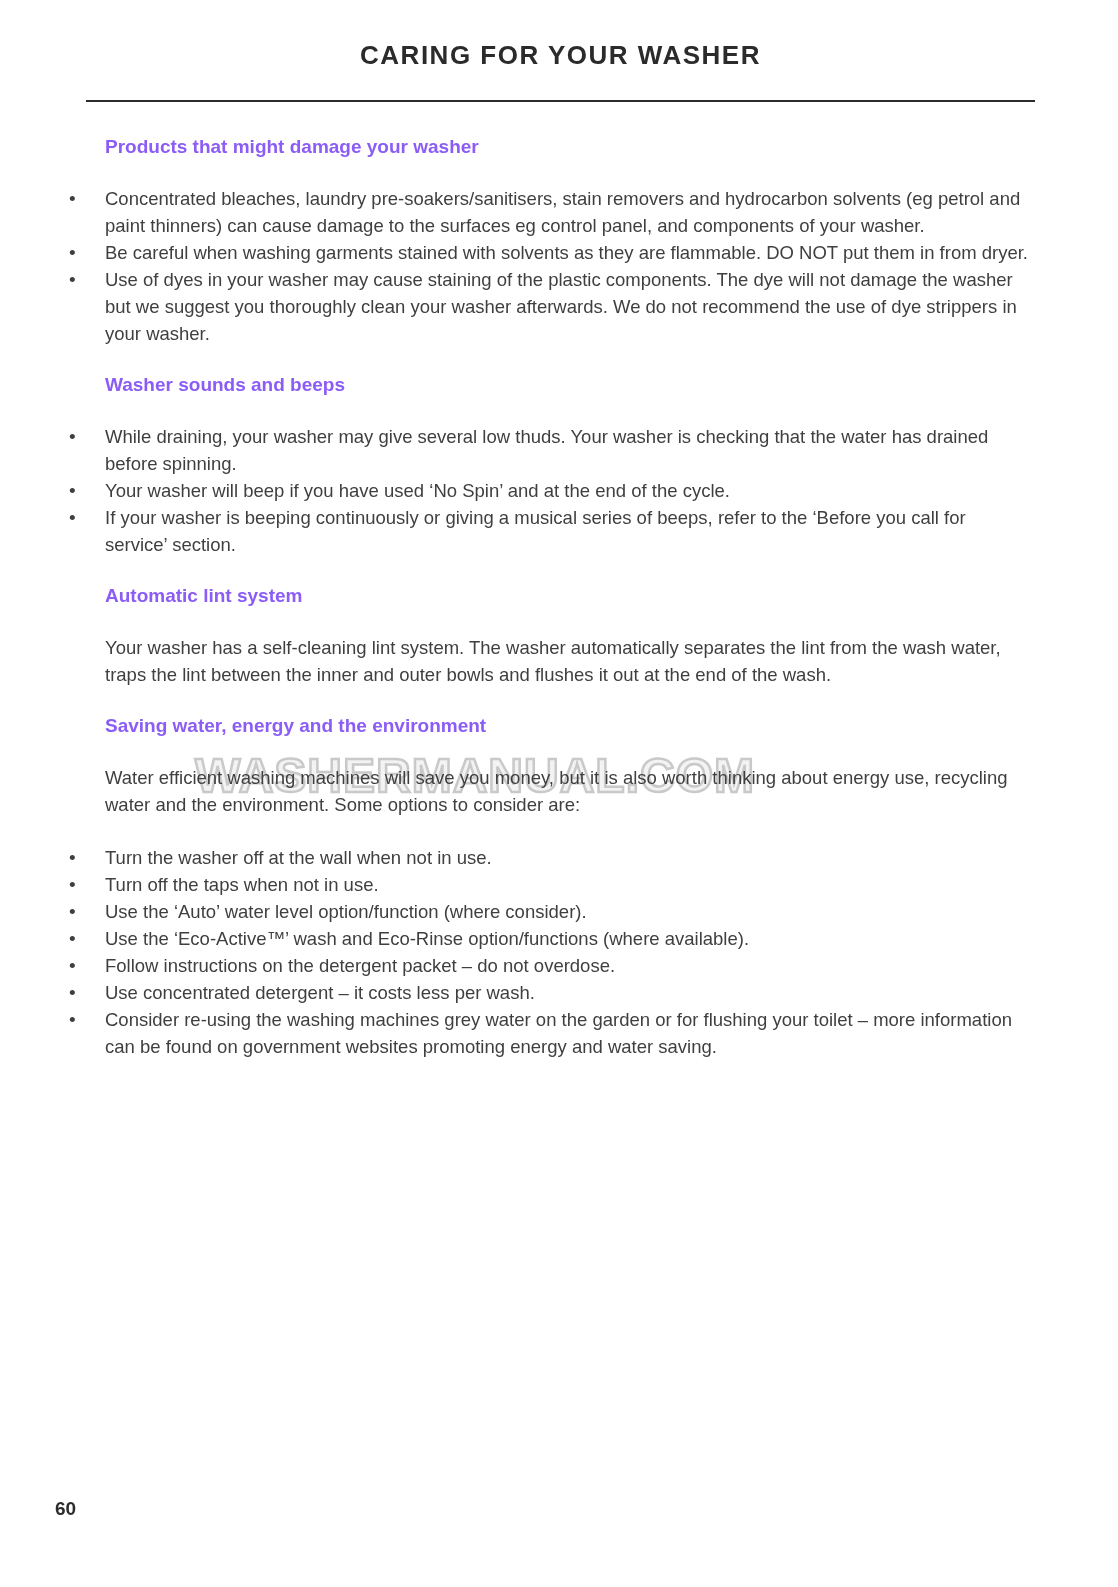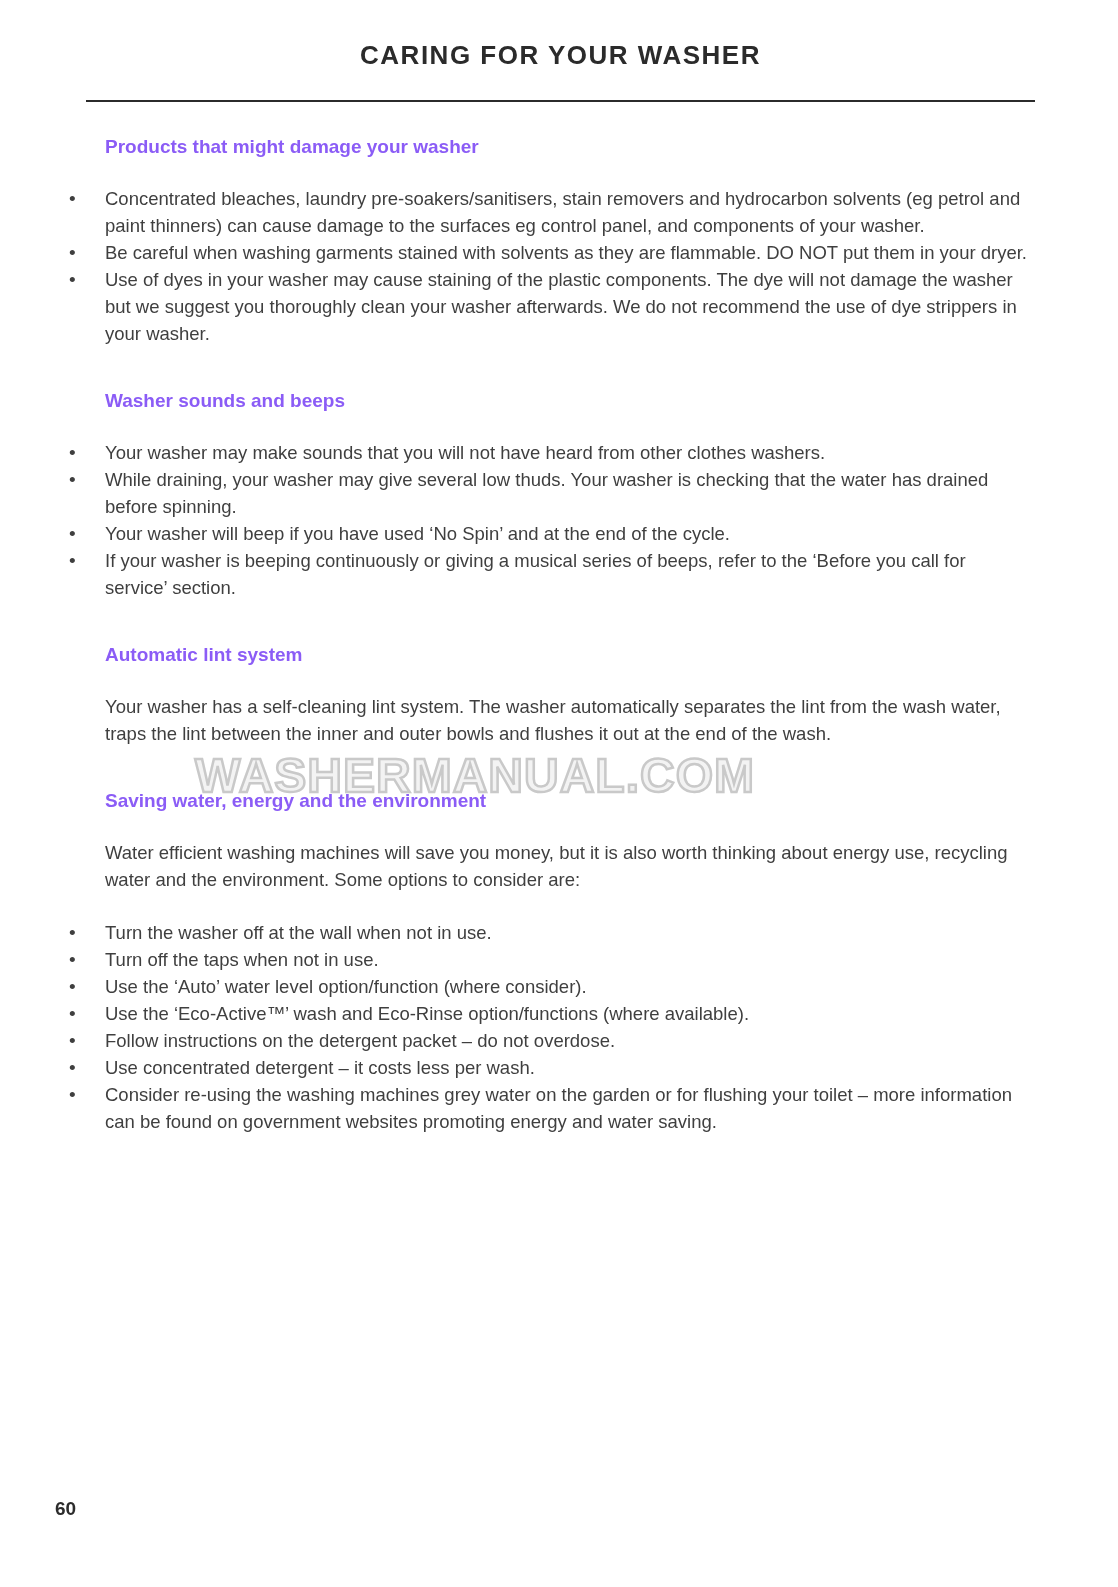--- a/index.html
+++ b/index.html
@@ -53,21 +53,21 @@
     line-height: 27px;
   }
   .section { margin: 0; }
   .section-heading {
     font-size: 19px;
     font-weight: bold;
     color: #8b5cf6;
     margin-top: 31px;
     margin-bottom: 25px;
   }
-  .section + .section .section-heading { margin-top: 40px; }
+  .section + .section .section-heading { margin-top: 24px; }
   .section p { margin: 0 0 26px 0; }
   .section p:last-child { margin-bottom: 0; }
   ul.bullets {
     list-style: none;
   }
   ul.bullets li {
     position: relative;
     padding-left: 0;
   }
   ul.bullets li::before {
@@ -99,29 +99,28 @@
     <div class="title">CARING FOR YOUR WASHER</div>
     <hr class="title-divider">
   </div>
 
   <div class="content">
 
     <div class="section">
       <div class="section-heading">Products that might damage your washer</div>
       <ul class="bullets">
         <li>Concentrated bleaches, laundry pre-soakers/sanitisers, stain removers and hydrocarbon solvents (eg petrol and paint thinners) can cause damage to the surfaces eg control panel, and components of your washer.</li>
-        <li>Be careful when washing garments stained with solvents as they are flammable. DO NOT put them in your dryer.</li>
+        <li>Be careful when washing garments stained with solvents as they are flammable. DO NOT put them in from dryer.</li>
         <li>Use of dyes in your washer may cause staining of the plastic components. The dye will not damage the washer but we suggest you thoroughly clean your washer afterwards. We do not recommend the use of dye strippers in your washer.</li>
       </ul>
     </div>
 
     <div class="section">
       <div class="section-heading">Washer sounds and beeps</div>
       <ul class="bullets">
-        <li>Your washer may make sounds that you will not have heard from other clothes washers.</li>
         <li>While draining, your washer may give several low thuds. Your washer is checking that the water has drained before spinning.</li>
         <li>Your washer will beep if you have used ‘No Spin’ and at the end of the cycle.</li>
         <li>If your washer is beeping continuously or giving a musical series of beeps, refer to the ‘Before you call for service’ section.</li>
       </ul>
     </div>
 
     <div class="section">
       <div class="section-heading">Automatic lint system</div>
       <p>Your washer has a self-cleaning lint system. The washer automatically separates the lint from the wash water, traps the lint between the inner and outer bowls and flushes it out at the end of the wash.</p>
     </div>

